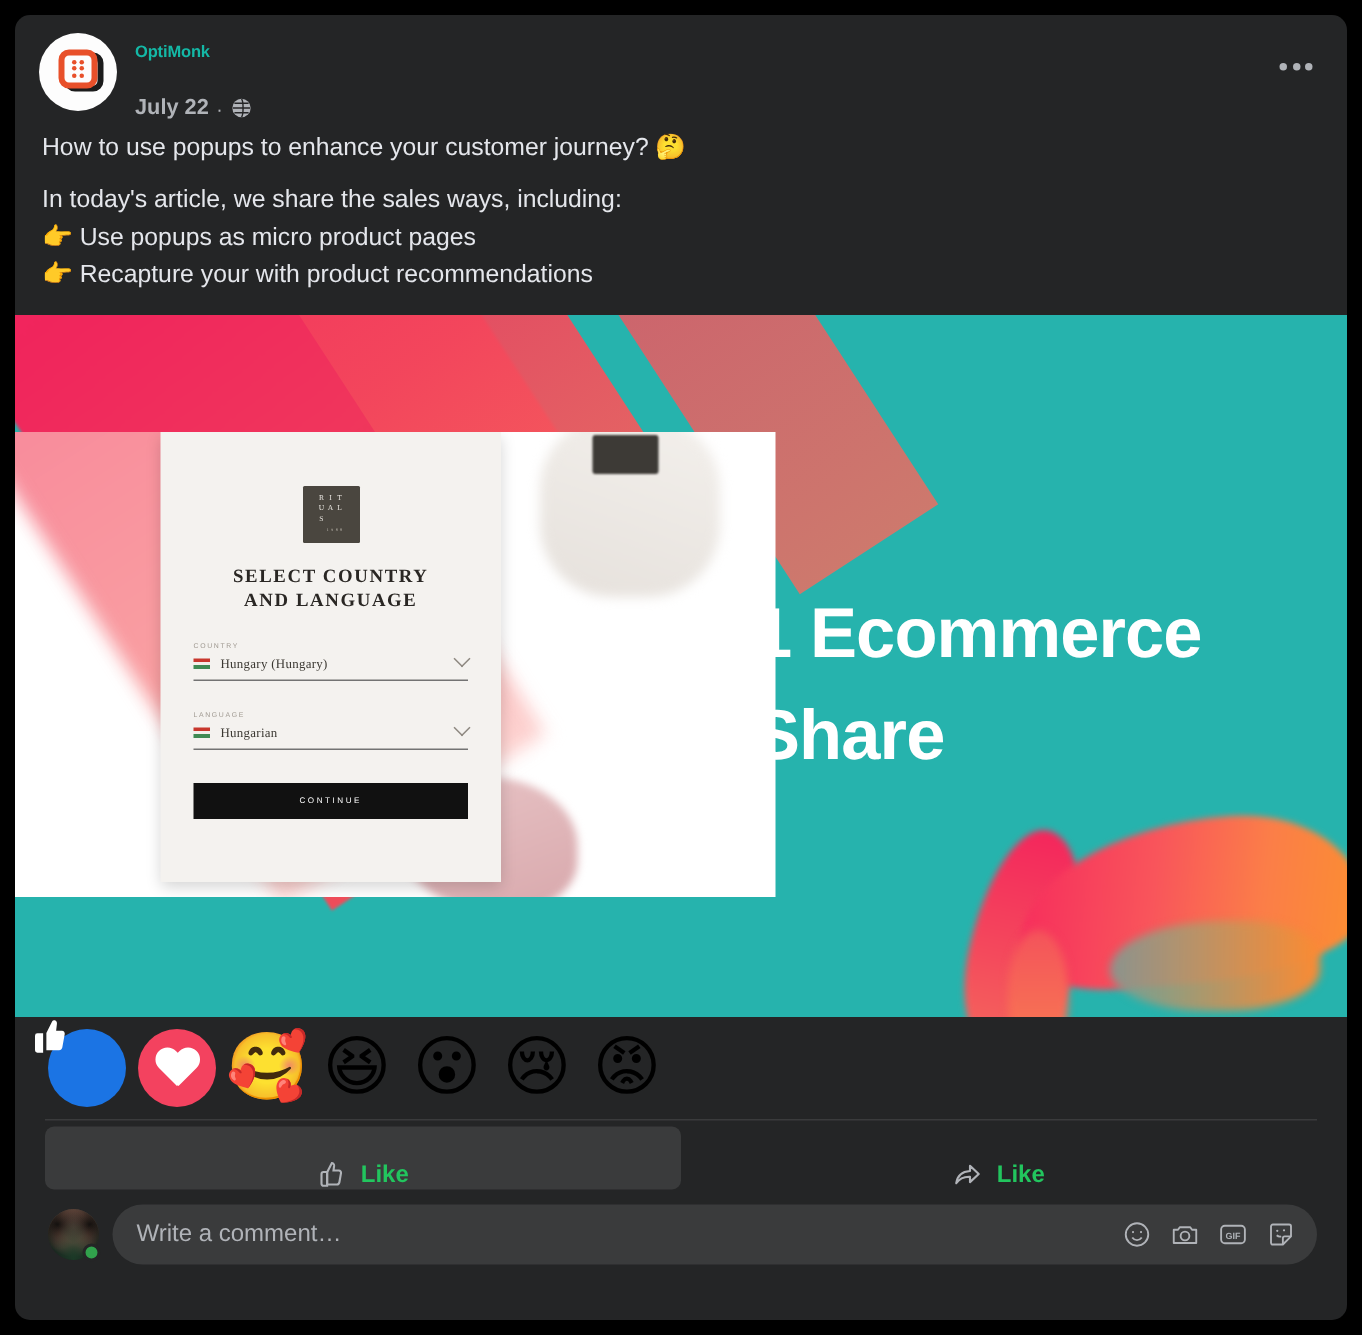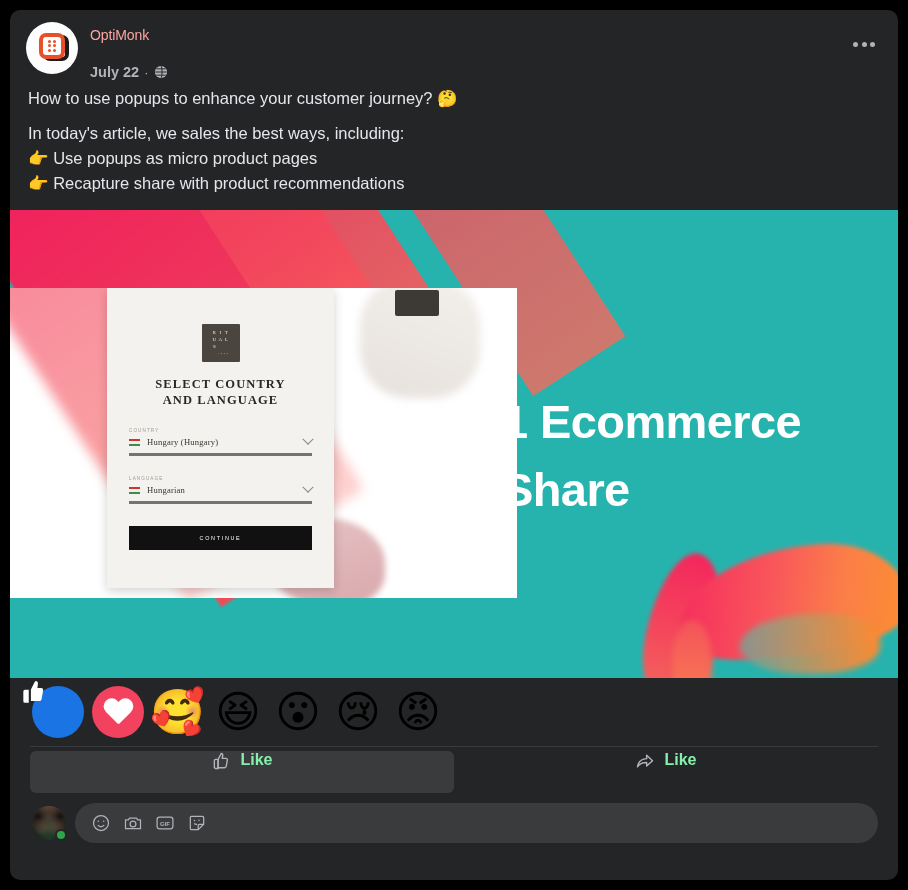--- a/index.html
+++ b/index.html
@@ -45,21 +45,21 @@
     display: grid;
     grid-template-columns: repeat(2, 1fr);
     grid-template-rows: repeat(3, 1fr);
     gap: 1px;
     padding: 3px 4px;
   }
   .logo-mark i { background: #e8502a; border-radius: 50%; width: 3px; height: 3px; align-self: center; justify-self: center; }
 
   .header-meta { margin-left: 12px; padding-top: 3px; flex: 1; }
   .page-name {
-    font-size: 14px; font-weight: normal; color: #fca5a5;
+    font-size: 11px; font-weight: bold; color: #14b8a6;
     line-height: 20px; letter-spacing: -0.1px;
   }
   .post-time-row {
     display: flex; align-items: center; gap: 5px;
     margin-top: 19px;
   }
   .post-time { font-size: 14.5px; font-weight: bold; color: #b0b3b8; }
   .dot-sep { color: #b0b3b8; font-size: 13px; }
   .globe-icon { width: 14px; height: 14px; display: block; }
 
@@ -207,21 +207,21 @@
     line-height: 16px;
   }
   .field-label {
     margin-top: 20px;
     font-size: 4.6px; letter-spacing: 1.1px;
     color: #a09a92; text-transform: uppercase;
   }
   .field-row {
     display: flex; align-items: center;
     padding: 4px 0 6px 0;
-    border-bottom: 3px solid #737373;
+    border-bottom: 1px solid #737373;
   }
   .flag {
     width: 11px; height: 7px; flex: 0 0 11px;
     background: linear-gradient(180deg, #c8372d 0%, #c8372d 33%, #f2efe9 33%, #f2efe9 66%, #3f8a53 66%, #3f8a53 100%);
     margin-right: 7px;
   }
   .field-val {
     flex: 1;
     font-family: "Liberation Serif", serif;
     font-size: 8.6px; color: #3a3731; letter-spacing: 0.2px;
@@ -317,24 +317,24 @@
 
   
   .actions {
     display: flex;
     margin: 8px 20px 0 20px;
     border-top: 1px solid #3a3b3c;
     padding-top: 4px;
   }
   .action-btn {
     flex: 1; height: 42px;
-    display: flex; align-items: flex-start; justify-content: center;
+    display: flex; align-items: flex-end; justify-content: center;
     gap: 9px;
     border-radius: 6px;
-    color: #86efac;
+    color: #22c55e;
     font-size: 16px; font-weight: bold;
     cursor: pointer;
   }
   .action-btn.active { background: #3a3b3c; }
   .act-icon { width: 20px; height: 20px; display: block; }
 
   
   .composer {
     display: flex; align-items: center; gap: 9px;
     padding: 10px 20px 0 22px;
@@ -402,23 +402,23 @@
     <div class="menu-dots">
       <span></span>
         <span></span>
         <span></span>
     </div>
   </div>
 
   <div class="post-text">
     <div>How to use popups to enhance your customer journey? 🤔</div>
     <div class="para-gap"></div>
-    <div>In today's article, we sales the best ways, including:</div>
+    <div>In today's article, we share the sales ways, including:</div>
     <div class="bullet-line">👉 Use popups as micro product pages</div>
-    <div class="bullet-line">👉 Recapture share with product recommendations</div>
+    <div class="bullet-line">👉 Recapture your with product recommendations</div>
   </div>
 
   <div class="banner">
     <div class="swoosh-a"></div>
     <div class="swoosh-b"></div>
     <div class="swoosh-c"></div>
 
     <div class="photo-plate">
       <div class="photo-wash"></div>
       <div class="photo-blob4"></div>
@@ -523,20 +523,21 @@
       <span>Like</span>
     </div>
   </div>
 
   <div class="composer">
     <div class="me-avatar">
       <span class="hair"></span>
       <span class="online-dot"></span>
     </div>
     <div class="comment-input">
+      <span class="comment-placeholder">Write a comment…</span>
       <span class="composer-icons">
         <span class="cicon">
           <svg viewBox="0 0 24 24" width="20" height="20" fill="none" stroke="#b0b3b8" stroke-width="1.5">
             <circle cx="12" cy="12" r="9"></circle>
             <circle cx="8.8" cy="10" r="0.9" fill="#b0b3b8" stroke="none"></circle>
             <circle cx="15.2" cy="10" r="0.9" fill="#b0b3b8" stroke="none"></circle>
             <path d="M8.2 14.4c1 1.4 2.3 2.1 3.8 2.1s2.8-.7 3.8-2.1"></path>
           </svg>
         </span>
         <span class="cicon">

